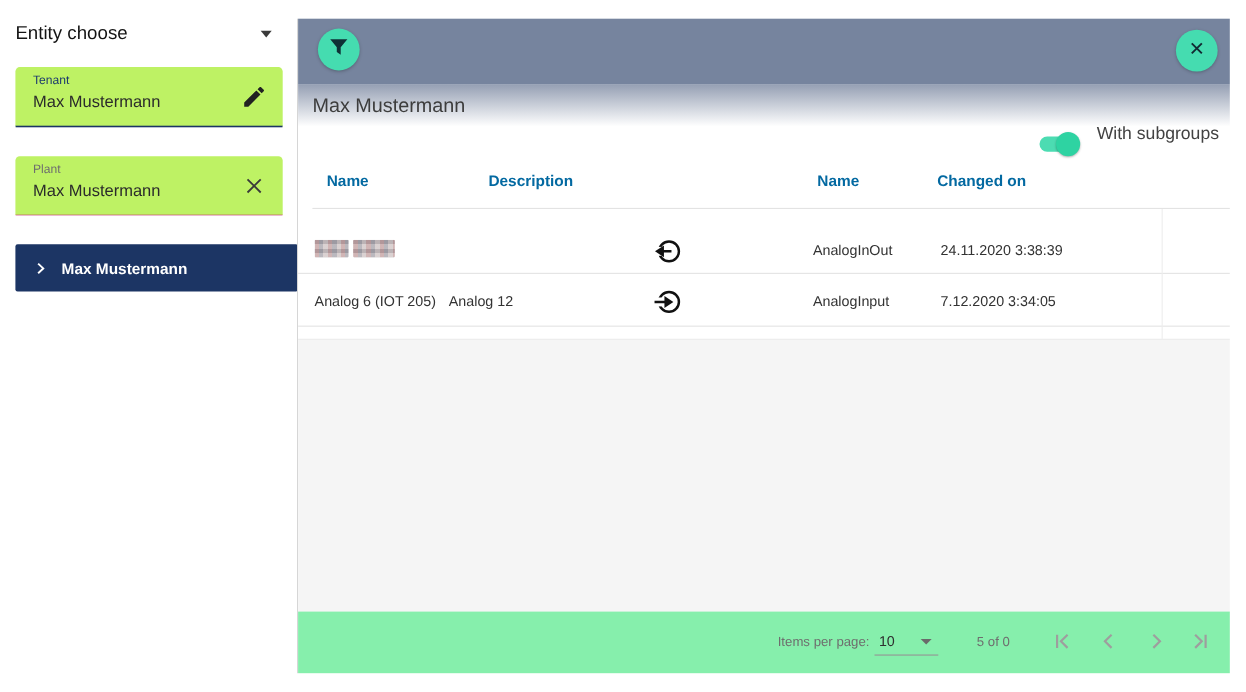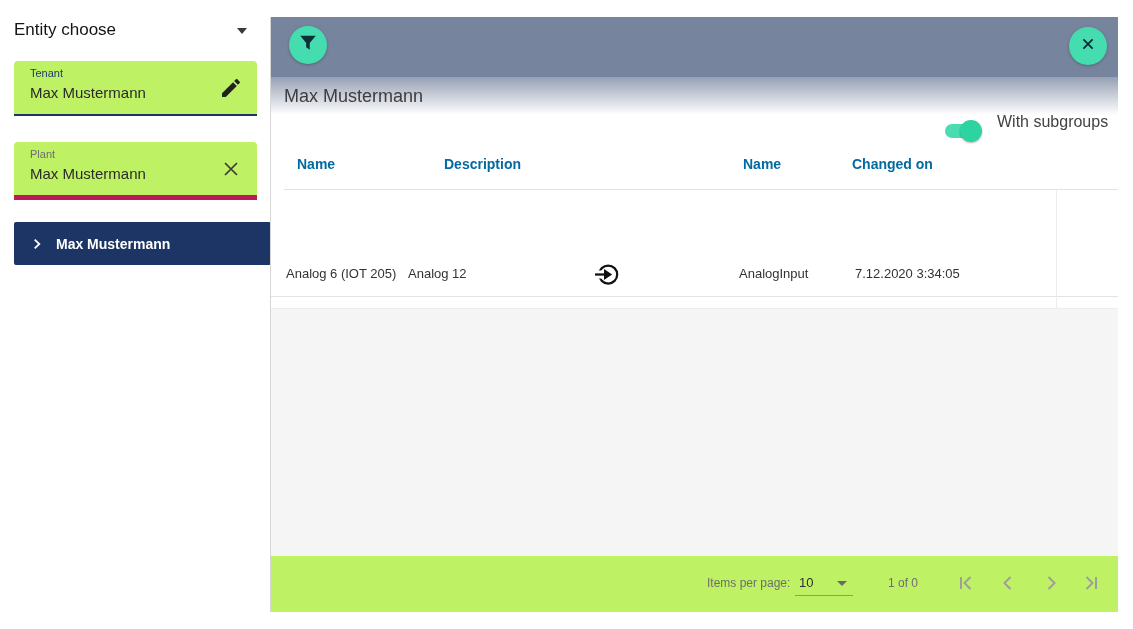--- a/index.html
+++ b/index.html
@@ -5,21 +5,21 @@
   html,body{margin:0;padding:0;width:1133px;height:629px;background:#fff;
     font-family:"Liberation Sans", sans-serif;overflow:hidden;position:relative;}
   .abs{position:absolute;}
 
   
   .sb-title{left:14px;top:20px;font-size:17px;font-weight:400;color:#141414;}
   .sb-caret{left:237px;top:28px;width:0;height:0;border-left:5px solid transparent;
     border-right:5px solid transparent;border-top:6px solid #3a3a3a;}
   .field{left:14px;width:243px;height:53px;background:#bef264;border-radius:4px 4px 0 0;}
   .field.tenant{top:61px;border-bottom:2px solid #1c3564;}
-  .field.plant{top:142px;border-bottom:5px solid #be185d;}
+  .field.plant{top:142px;border-bottom:1px solid #be185d;}
   .field .flabel{position:absolute;left:16px;top:6px;font-size:11px;color:#6e6e6e;}
   .field.tenant .flabel{color:#1d3a6e;}
   .field .fvalue{position:absolute;left:16px;top:23px;font-size:15px;color:#2b2b2b;}
   .field .ficon{position:absolute;right:14px;top:15px;width:24px;height:24px;cursor:pointer;}
   .tree-item{left:14px;top:222px;width:257px;height:43px;background:#1c3564;border-radius:2px;
     display:flex;align-items:center;cursor:pointer;}
   .tree-item .chev{margin-left:16px;width:14px;height:14px;}
   .tree-item .tlabel{margin-left:12px;font-size:14px;font-weight:700;color:#ffffff;}
 
   
@@ -55,21 +55,21 @@
     background:
       repeating-linear-gradient(90deg, rgba(188,142,142,.55) 0 4px, rgba(148,148,158,.55) 4px 8px, rgba(205,194,194,.55) 8px 12px),
       repeating-linear-gradient(0deg, rgba(232,226,226,.9) 0 4px, rgba(158,152,158,.9) 4px 8px);}
   .redacted.w1{left:15px;width:31px;}
   .redacted.w2{left:50px;width:38px;}
 
   .vline{position:absolute;left:785px;top:173px;width:1px;height:366px;background:#ededed;}
   .gray-area{position:absolute;left:0;top:291px;width:847px;height:248px;background:#f5f5f5;
     border-top:1px solid #ededed;}
 
-  .pag{position:absolute;left:0;top:539px;width:847px;height:56px;background:#bef264;}
+  .pag{position:absolute;left:0;top:539px;width:847px;height:56px;background:#86efac;}
   .pag .plabel{position:absolute;left:436px;top:20px;font-size:12px;color:#6e6e6e;}
   .pag .pvalue{position:absolute;left:528px;top:19px;font-size:13px;color:#2f2f2f;cursor:pointer;}
   .pag .pcaret{position:absolute;left:566px;top:25px;width:0;height:0;cursor:pointer;
     border-left:5px solid transparent;border-right:5px solid transparent;border-top:5px solid #6a6a6a;}
   .pag .punderline{position:absolute;left:524px;top:39px;width:58px;height:1px;background:#949494;}
   .pag .prange{position:absolute;left:617px;top:20px;font-size:12px;color:#6e6e6e;}
   .nav-btn{position:absolute;top:15px;width:24px;height:24px;cursor:pointer;}
   .nb-first{left:683px;} .nb-prev{left:725px;} .nb-next{left:768px;} .nb-last{left:808px;}
 </style>
 </head>
@@ -135,20 +135,34 @@
     <span class="thumb"></span>
   </div>
   <div class="toggle-label">With subgroups</div>
 
   <div class="th c-name">Name</div>
   <div class="th c-desc">Description</div>
   <div class="th c-type">Name</div>
   <div class="th c-chg">Changed on</div>
   <div class="thead-border"></div>
 
+  <div class="trow row1">
+    <span class="redacted w1"></span>
+    <span class="redacted w2"></span>
+    <span class="row-icon">
+      <svg width="27" height="27" viewBox="0 0 24 24">
+        <circle cx="13.5" cy="12" r="8" stroke="#111" stroke-width="2" fill="none"></circle>
+        <rect x="0" y="8.4" width="9.2" height="7.2" fill="#fff"></rect>
+        <path d="M15.5 12 H6" stroke="#111" stroke-width="2" fill="none"></path>
+        <path d="M9.4 7.2 L2.2 12 L9.4 16.8 Z" fill="#111"></path>
+      </svg>
+    </span>
+    <span class="cell c-type">AnalogInOut</span>
+    <span class="cell c-chg">24.11.2020 3:38:39</span>
+  </div>
 
   <div class="trow row2">
     <span class="cell c-name">Analog 6 (IOT 205)</span>
     <span class="cell c-desc">Analog 12</span>
     <span class="row-icon">
       <svg width="27" height="27" viewBox="0 0 24 24">
         <circle cx="13.5" cy="12" r="8" stroke="#111" stroke-width="2" fill="none"></circle>
         <rect x="0" y="8.4" width="9.2" height="7.2" fill="#fff"></rect>
         <path d="M1.8 12 H11" stroke="#111" stroke-width="2" fill="none"></path>
         <path d="M9.8 7.2 L17 12 L9.8 16.8 Z" fill="#111"></path>
@@ -159,21 +173,21 @@
   </div>
 
   <div class="vline"></div>
   <div class="gray-area"></div>
 
   <div class="pag">
     <span class="plabel">Items per page:</span>
     <span class="pvalue">10</span>
     <span class="pcaret"></span>
     <span class="punderline"></span>
-    <span class="prange">1 of 0</span>
+    <span class="prange">5 of 0</span>
 
     <span class="nav-btn nb-first">
       <svg width="24" height="24" viewBox="0 0 24 24">
           <path d="M7 6 V18" stroke="#9e9e9e" stroke-width="2" fill="none"></path>
           <polyline points="16.5 6 10.5 12 16.5 18" stroke="#9e9e9e" stroke-width="2" fill="none"></polyline>
         </svg>
     </span>
     <span class="nav-btn nb-prev">
       <svg width="24" height="24" viewBox="0 0 24 24">
           <polyline points="14.5 6 8.5 12 14.5 18" stroke="#9e9e9e" stroke-width="2" fill="none"></polyline>

